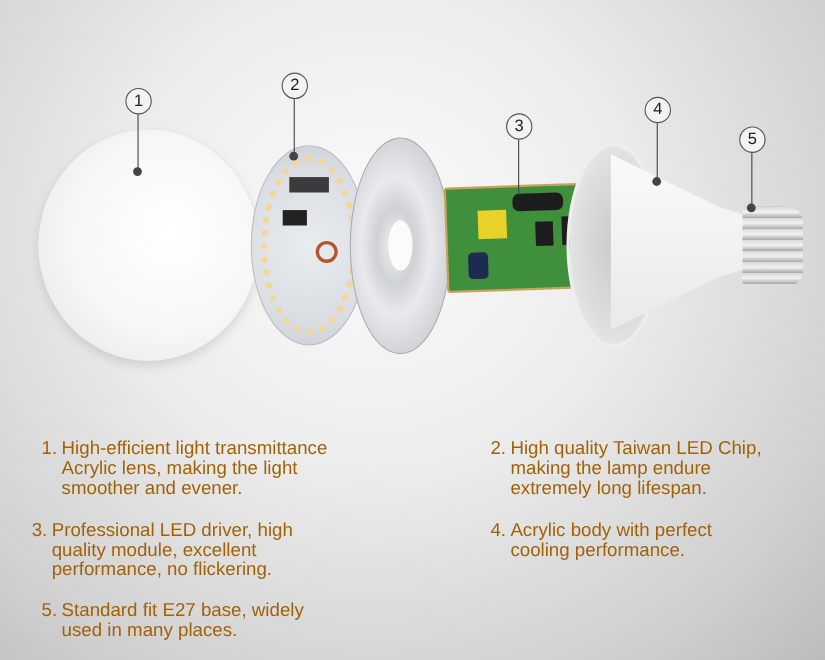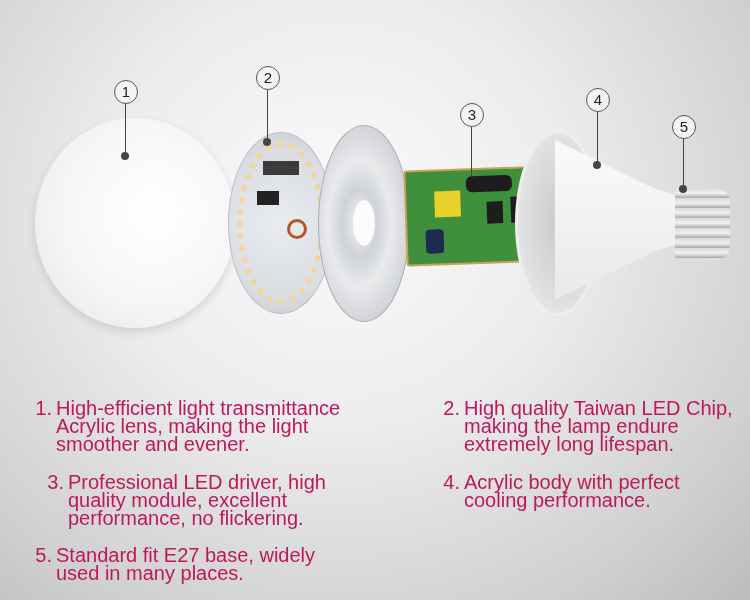--- a/index.html
+++ b/index.html
@@ -4,21 +4,21 @@
 <style>
   html,body{margin:0;padding:0;}
   body{width:750px;height:600px;overflow:hidden;position:relative;
     background:radial-gradient(ellipse at 45% 35%, #fbfbfb 0%, #ececec 40%, #cfcfcf 80%, #bcbcbc 100%);
     font-family:"Liberation Sans", sans-serif;}
   .part{position:absolute;}
   .callout{position:absolute;width:22px;height:22px;border:1px solid #555;border-radius:50%;
     background:#f3f3f3;color:#222;font-size:15px;text-align:center;line-height:22px;}
   .leader{position:absolute;width:1px;background:#444;}
   .dot{position:absolute;width:8px;height:8px;border-radius:50%;background:#444;}
-  .feat{position:absolute;font-size:20px;color:#be185d;line-height:18px;}
+  .feat{position:absolute;font-size:17px;color:#a16207;line-height:18px;}
   .feat .num{display:inline-block;width:20px;text-align:right;margin-right:4px;}
   .feat .txt{display:inline-block;vertical-align:top;white-space:pre-line;}
 </style>
 </head>
 <body>
 
 <div class="part" style="left:35px;top:118px;width:200px;height:210px;border-radius:50%;
   background:radial-gradient(circle at 60% 45%, #ffffff 0%, #f6f6f6 55%, #e4e4e4 100%);
   box-shadow:0 4px 10px rgba(0,0,0,0.12);"></div>
 
@@ -79,21 +79,21 @@
 <div class="feat" style="left:32px;top:399px;">
   <span class="num">1.</span><span class="txt">High-efficient light transmittance
 Acrylic lens, making the light
 smoother and evener.</span>
 </div>
 <div class="feat" style="left:440px;top:399px;">
   <span class="num">2.</span><span class="txt">High quality Taiwan LED Chip,
 making the lamp endure
 extremely long lifespan.</span>
 </div>
-<div class="feat" style="left:44px;top:473px;">
+<div class="feat" style="left:23px;top:473px;">
   <span class="num">3.</span><span class="txt">Professional LED driver, high
 quality module, excellent
 performance, no flickering.</span>
 </div>
 <div class="feat" style="left:440px;top:473px;">
   <span class="num">4.</span><span class="txt">Acrylic body with perfect
 cooling performance.</span>
 </div>
 <div class="feat" style="left:32px;top:546px;">
   <span class="num">5.</span><span class="txt">Standard fit E27 base, widely

